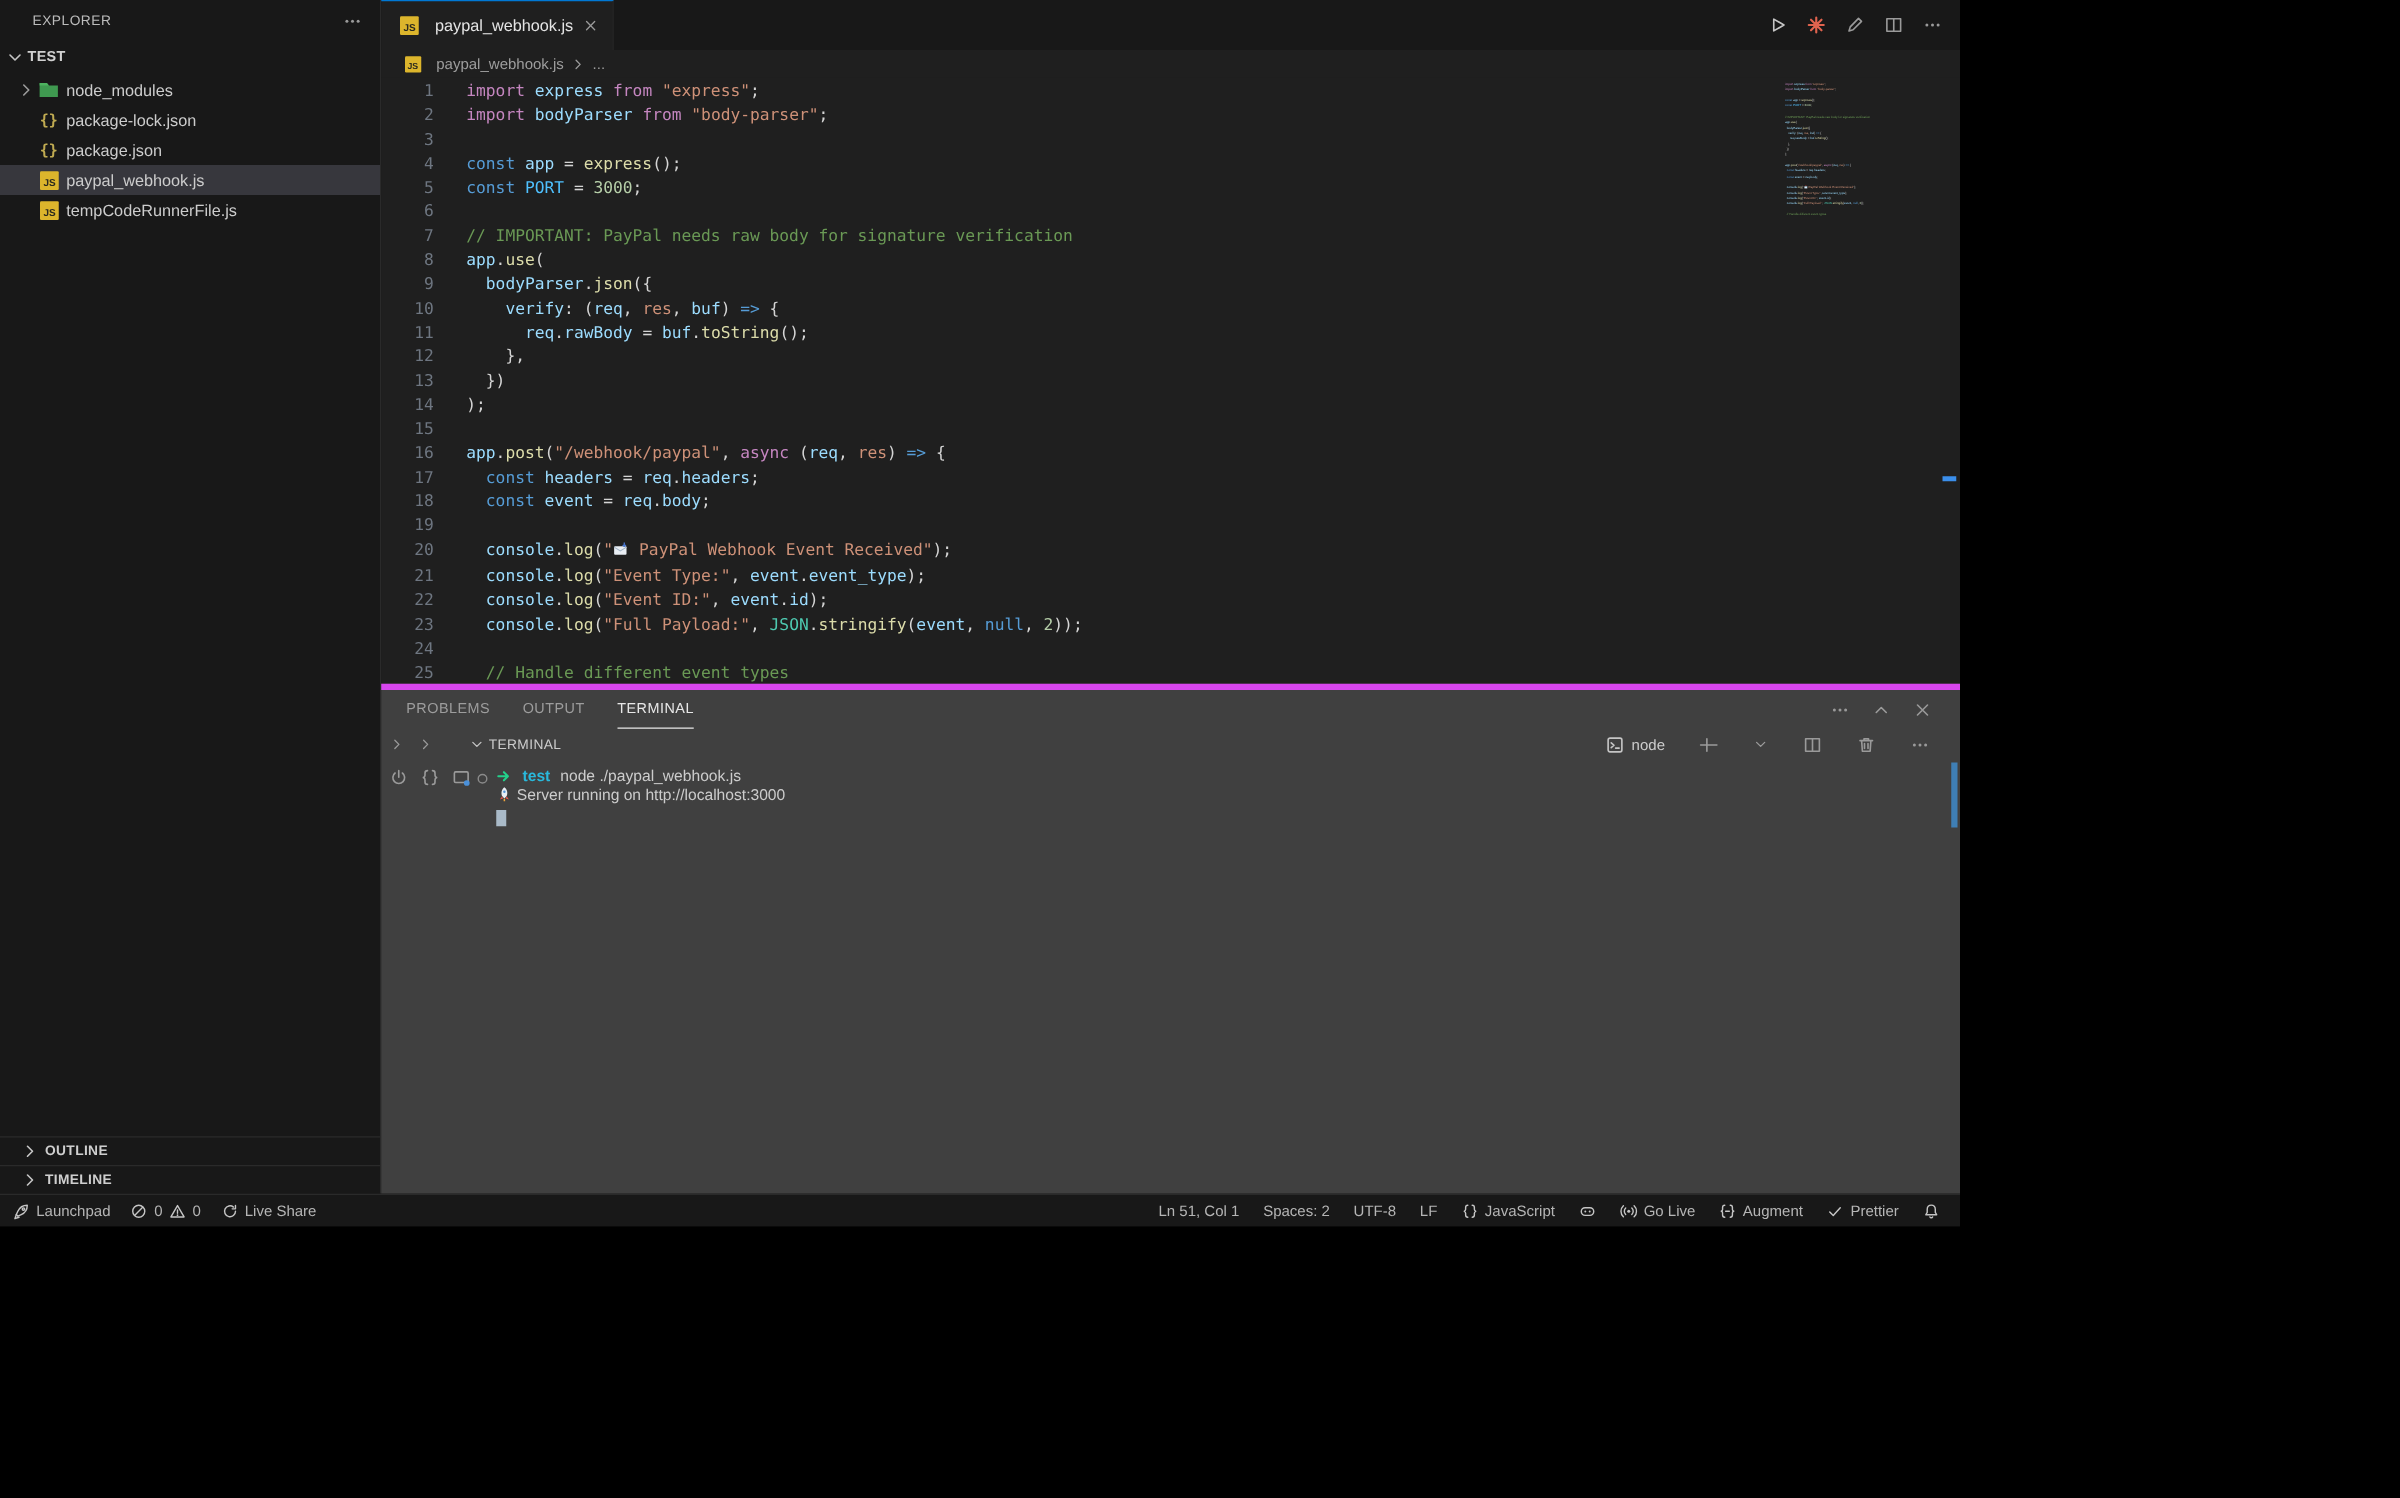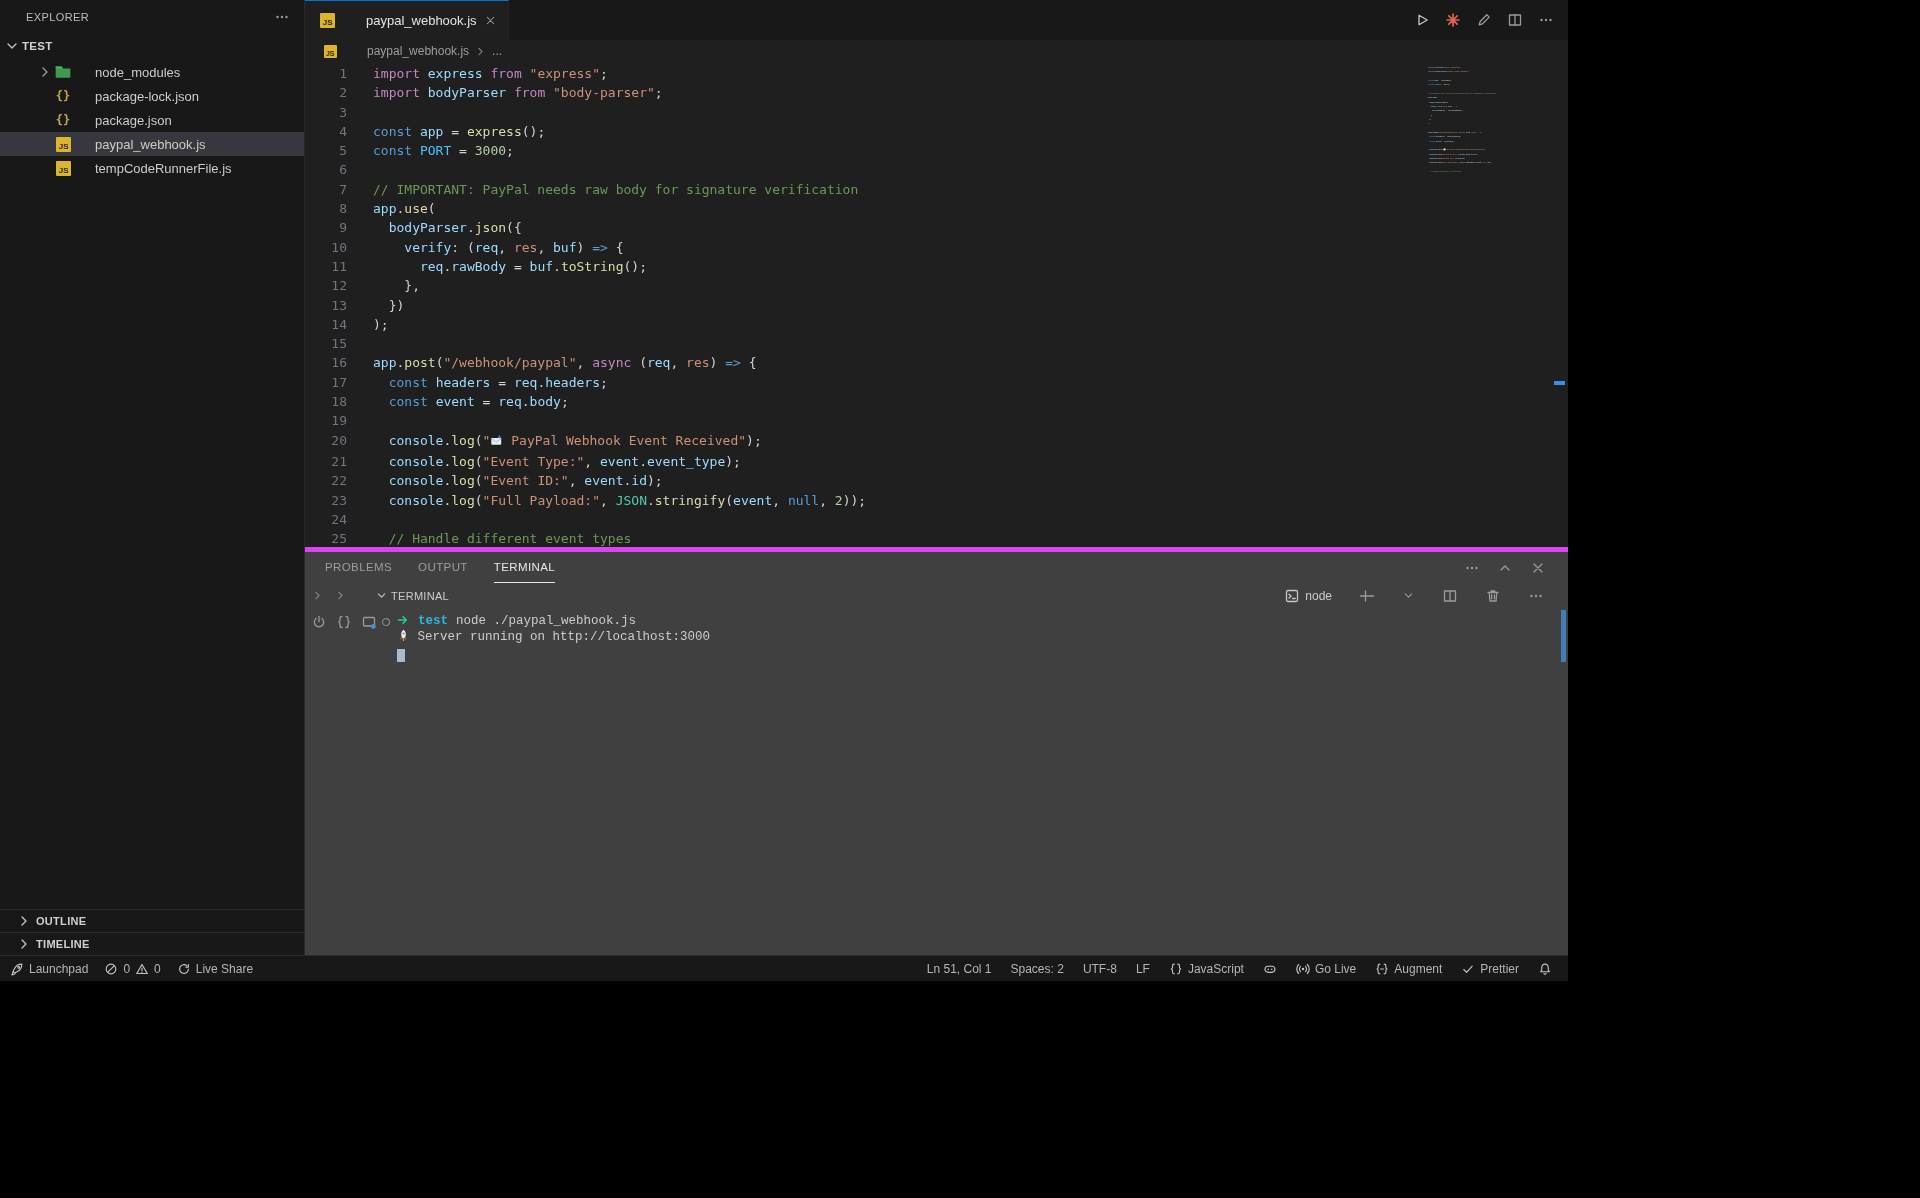--- a/index.html
+++ b/index.html
@@ -5,24 +5,24 @@
 *{margin:0;padding:0;box-sizing:border-box}
 html,body{width:1920px;height:1198px;background:#000;overflow:hidden}
 body{font-family:"Liberation Sans",sans-serif;color:#ccc;position:relative;font-size:13px}
 .window{position:absolute;left:0;top:0;width:1568px;height:981px;background:#181818}
 
 .sidebar{position:absolute;left:0;top:0;width:305px;height:955px;background:#181818;border-right:1px solid #2a2a2a;display:flex;flex-direction:column}
 .sb-header{height:34px;display:flex;align-items:center;padding:0 14px 0 26px}
 .sb-title{font-size:11px;color:#bcbcbc;letter-spacing:.4px;flex:1}
 .sb-section{height:24px;display:flex;align-items:center;padding-left:4px;gap:2px;font-weight:700;font-size:11.5px;color:#d0d0d0;letter-spacing:.3px}
 .tree{flex:1;padding-top:2px}
-.tree-row{height:24px;display:flex;align-items:center;padding-left:36px;cursor:pointer}
+.tree-row{height:24px;display:flex;align-items:center;padding-left:12px;cursor:pointer}
 .tree-row.selected{background:#37373d}
 .slot{width:18px;display:flex;align-items:center;justify-content:center}
-.fic{width:18px;display:flex;align-items:center;justify-content:center;margin-right:23px}
+.fic{width:18px;display:flex;align-items:center;justify-content:center;margin-right:5px}
 .tree-label{font-size:13px;color:#cccccc;white-space:nowrap}
 .sb-bottom .brow{height:23px;display:flex;align-items:center;gap:4px;padding-left:16px;border-top:1px solid #2a2a2a;font-weight:700;font-size:11px;color:#cfcfcf;letter-spacing:.3px}
 
 .ic{display:inline-flex;align-items:center;justify-content:center;color:#c5c5c5}
 .ic svg{width:16px;height:16px;display:block}
 .ic.small svg{width:13px;height:13px}
 .ic.dim{color:#9a9a9a}
 .jsbox{display:flex;align-items:flex-end;justify-content:flex-end;width:15px;height:15px;background:#dcb52c;color:#2b2a1e;font:700 8px "Liberation Sans",sans-serif;padding:1px 2px;border-radius:1px}
 .jsbox.xs{width:13px;height:13px;font-size:7px}
 .jsonbox{color:#c0ab52;font:700 12px "DejaVu Sans Mono",monospace}
@@ -51,21 +51,21 @@
 .panel-tabs{height:31px;display:flex;align-items:center;padding-left:20px;gap:26px}
 .panel-tab{font-size:11.5px;letter-spacing:.4px;color:#9d9d9d;height:31px;display:flex;align-items:center;border-bottom:1px solid transparent;cursor:pointer}
 .panel-tab.active{color:#e7e7e7;border-bottom-color:#e7e7e7}
 .panel-actions{position:absolute;right:22px;top:0;height:31px;display:flex;align-items:center;gap:17px}
 .term-header{height:25px;display:flex;align-items:center;position:relative;padding-left:6px}
 .th-chevs{display:flex;gap:10px;margin-right:28px}
 .th-label{display:flex;align-items:center;gap:3px;font-size:11px;color:#cccccc;letter-spacing:.3px}
 .term-actions{position:absolute;right:24px;display:flex;align-items:center;gap:27px}
 .proc-badge{display:flex;align-items:center;gap:5px;font-size:12px;color:#cccccc}
 .term-side{position:absolute;left:6px;top:62px;display:flex;gap:9px}
-.term-body{font-family:Liberation Mono, monospace;font-size:12.5px;line-height:15.2px;padding:6px 0 0 92px;position:relative;color:#cccccc}
+.term-body{font-family:Liberation Sans, sans-serif;font-size:12.5px;line-height:15.2px;padding:6px 0 0 92px;position:relative;color:#cccccc}
 .tline{position:relative;min-height:15.2px}
 .cmd-dec{position:absolute;left:-16px;top:3px;color:#8a8a8a}
 .cmd-dec svg{width:10px;height:10px}
 .tk-arrow{margin-right:8px}
 .tk-arrow svg{width:13px;height:12px;vertical-align:-2px}
 .tk-cwd{color:#29b8db;font-weight:700;margin-right:8px}
 .term-cursor{width:8px;height:13px;background:#a9bac8;margin-top:2px}
 .term-scrollbar{position:absolute;right:2px;top:58px;width:5px;height:52px;background:#3f7fb5}
 
 .statusbar{position:absolute;left:0;top:955px;width:1568px;height:26px;background:#181818;border-top:1px solid #2a2a2a;display:flex;align-items:center;font-size:12px;color:#b5b5b5}

